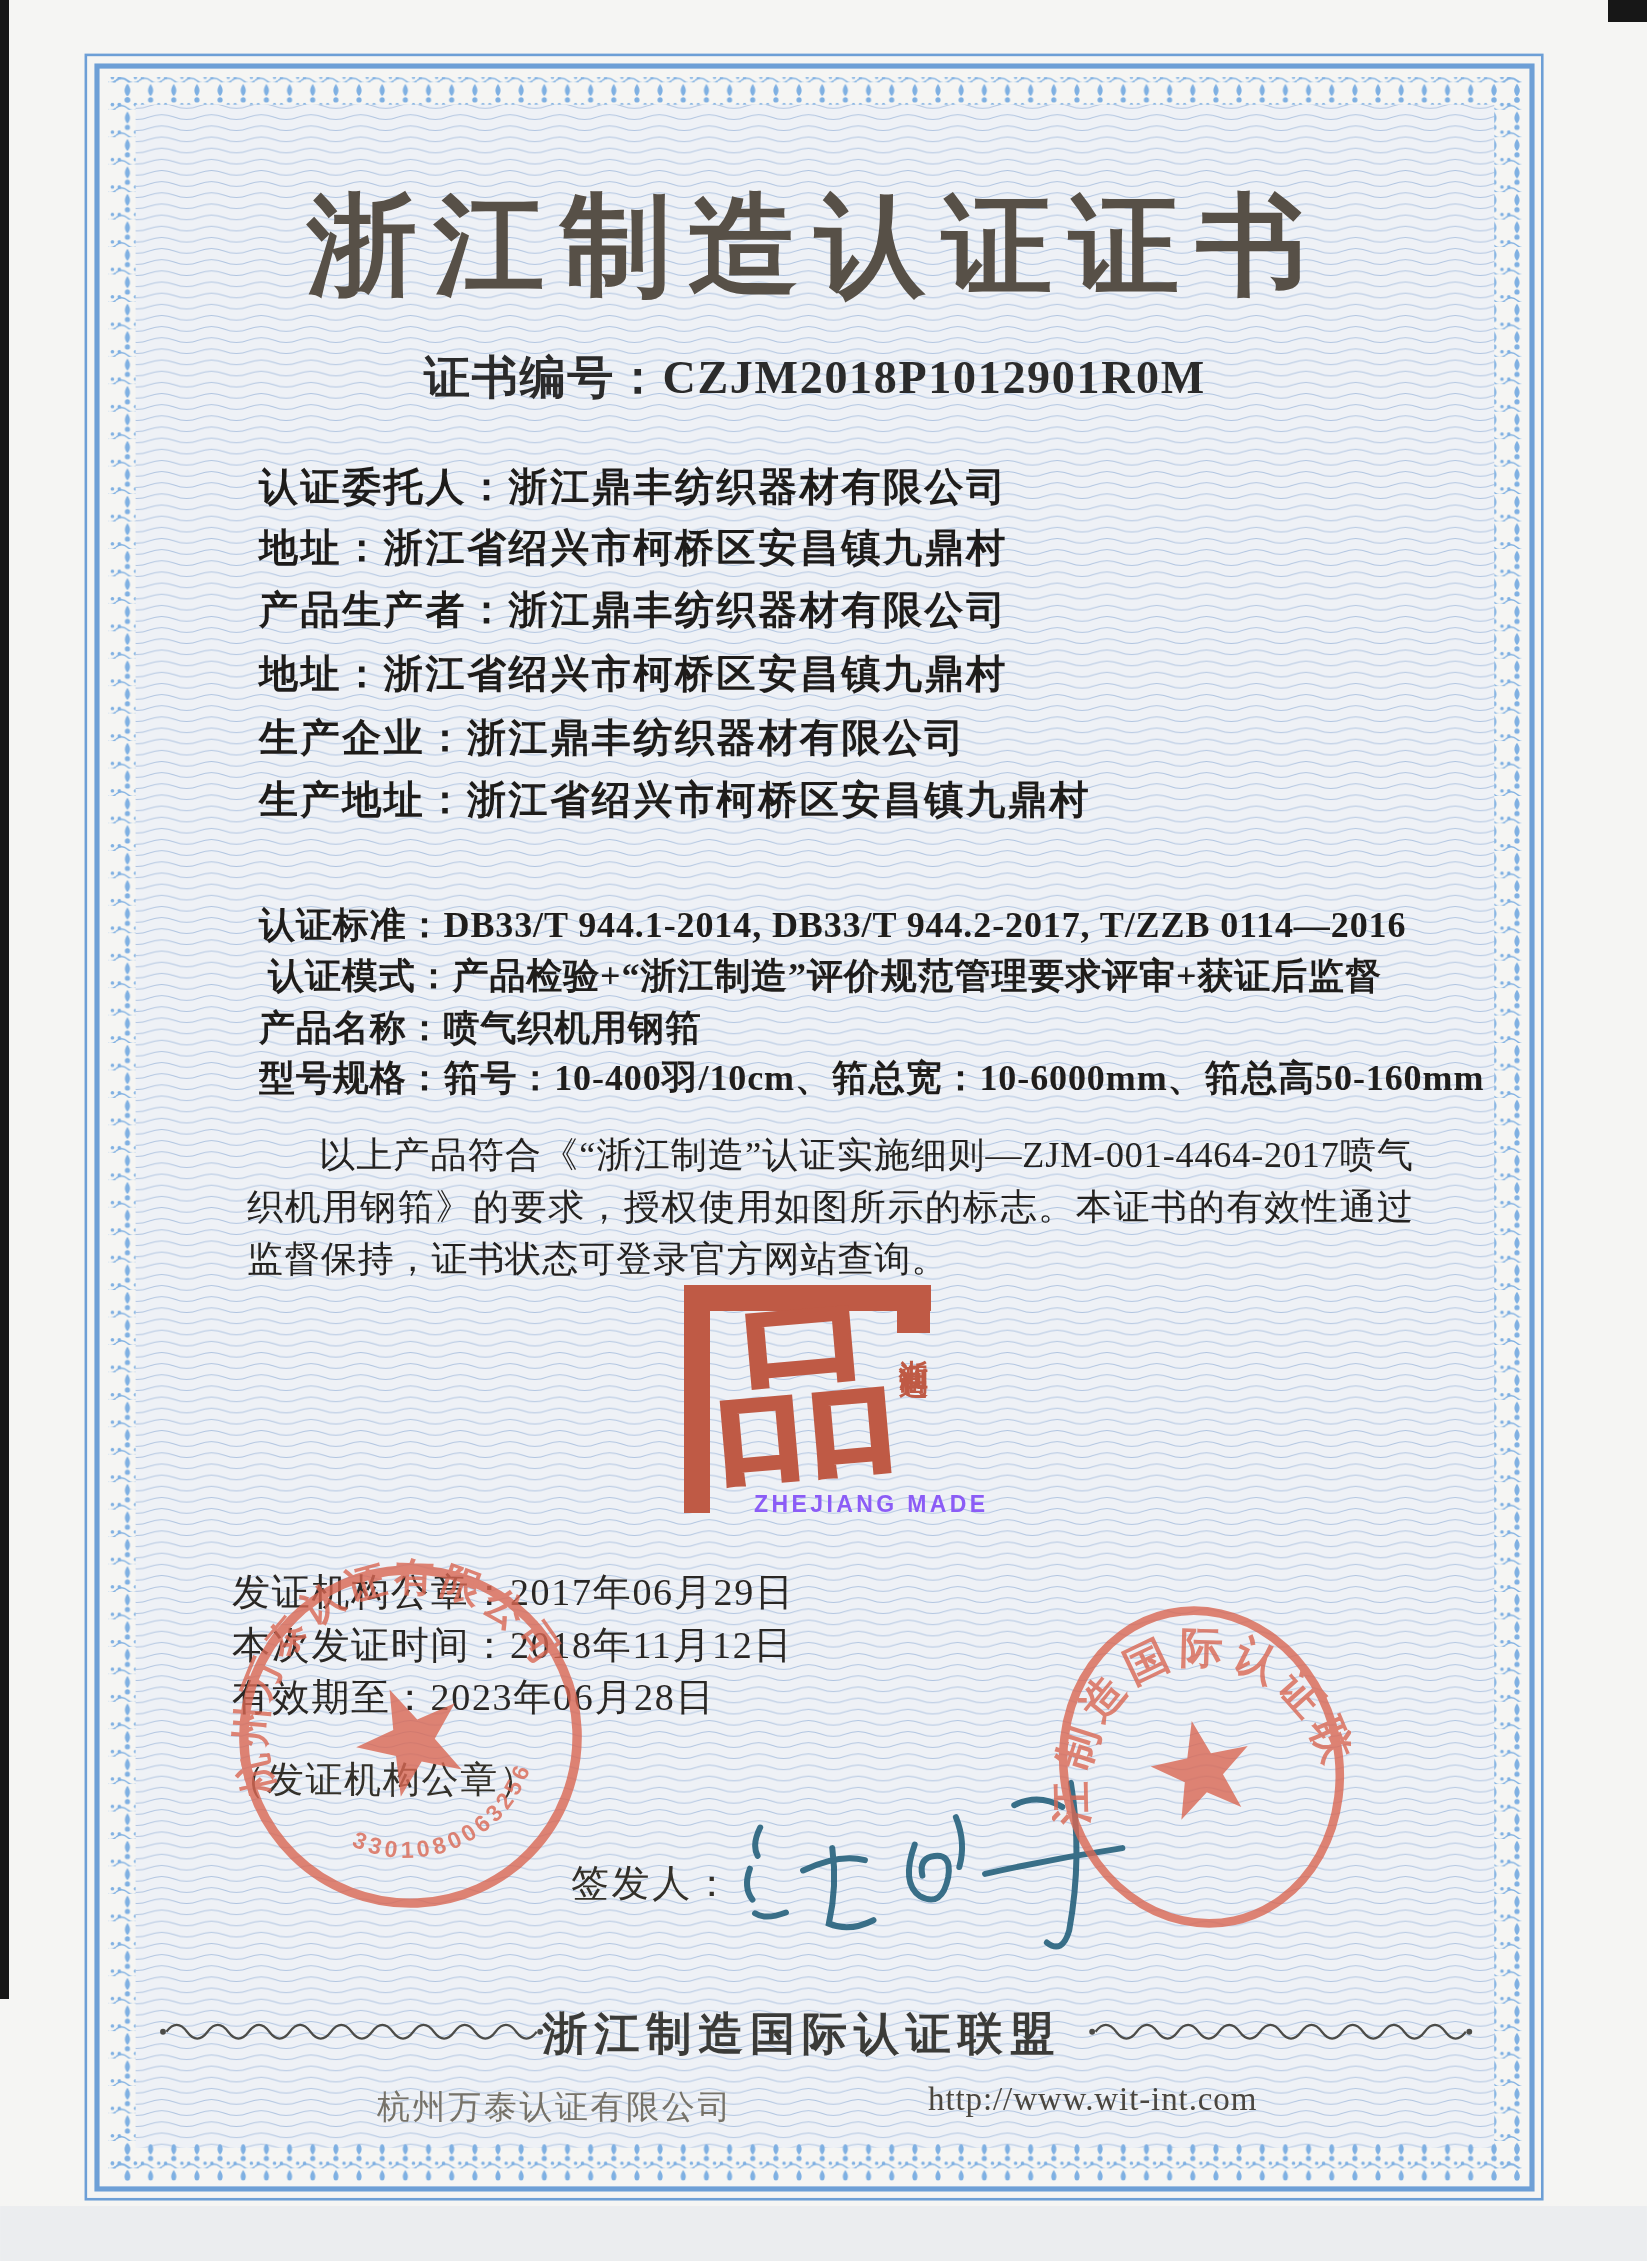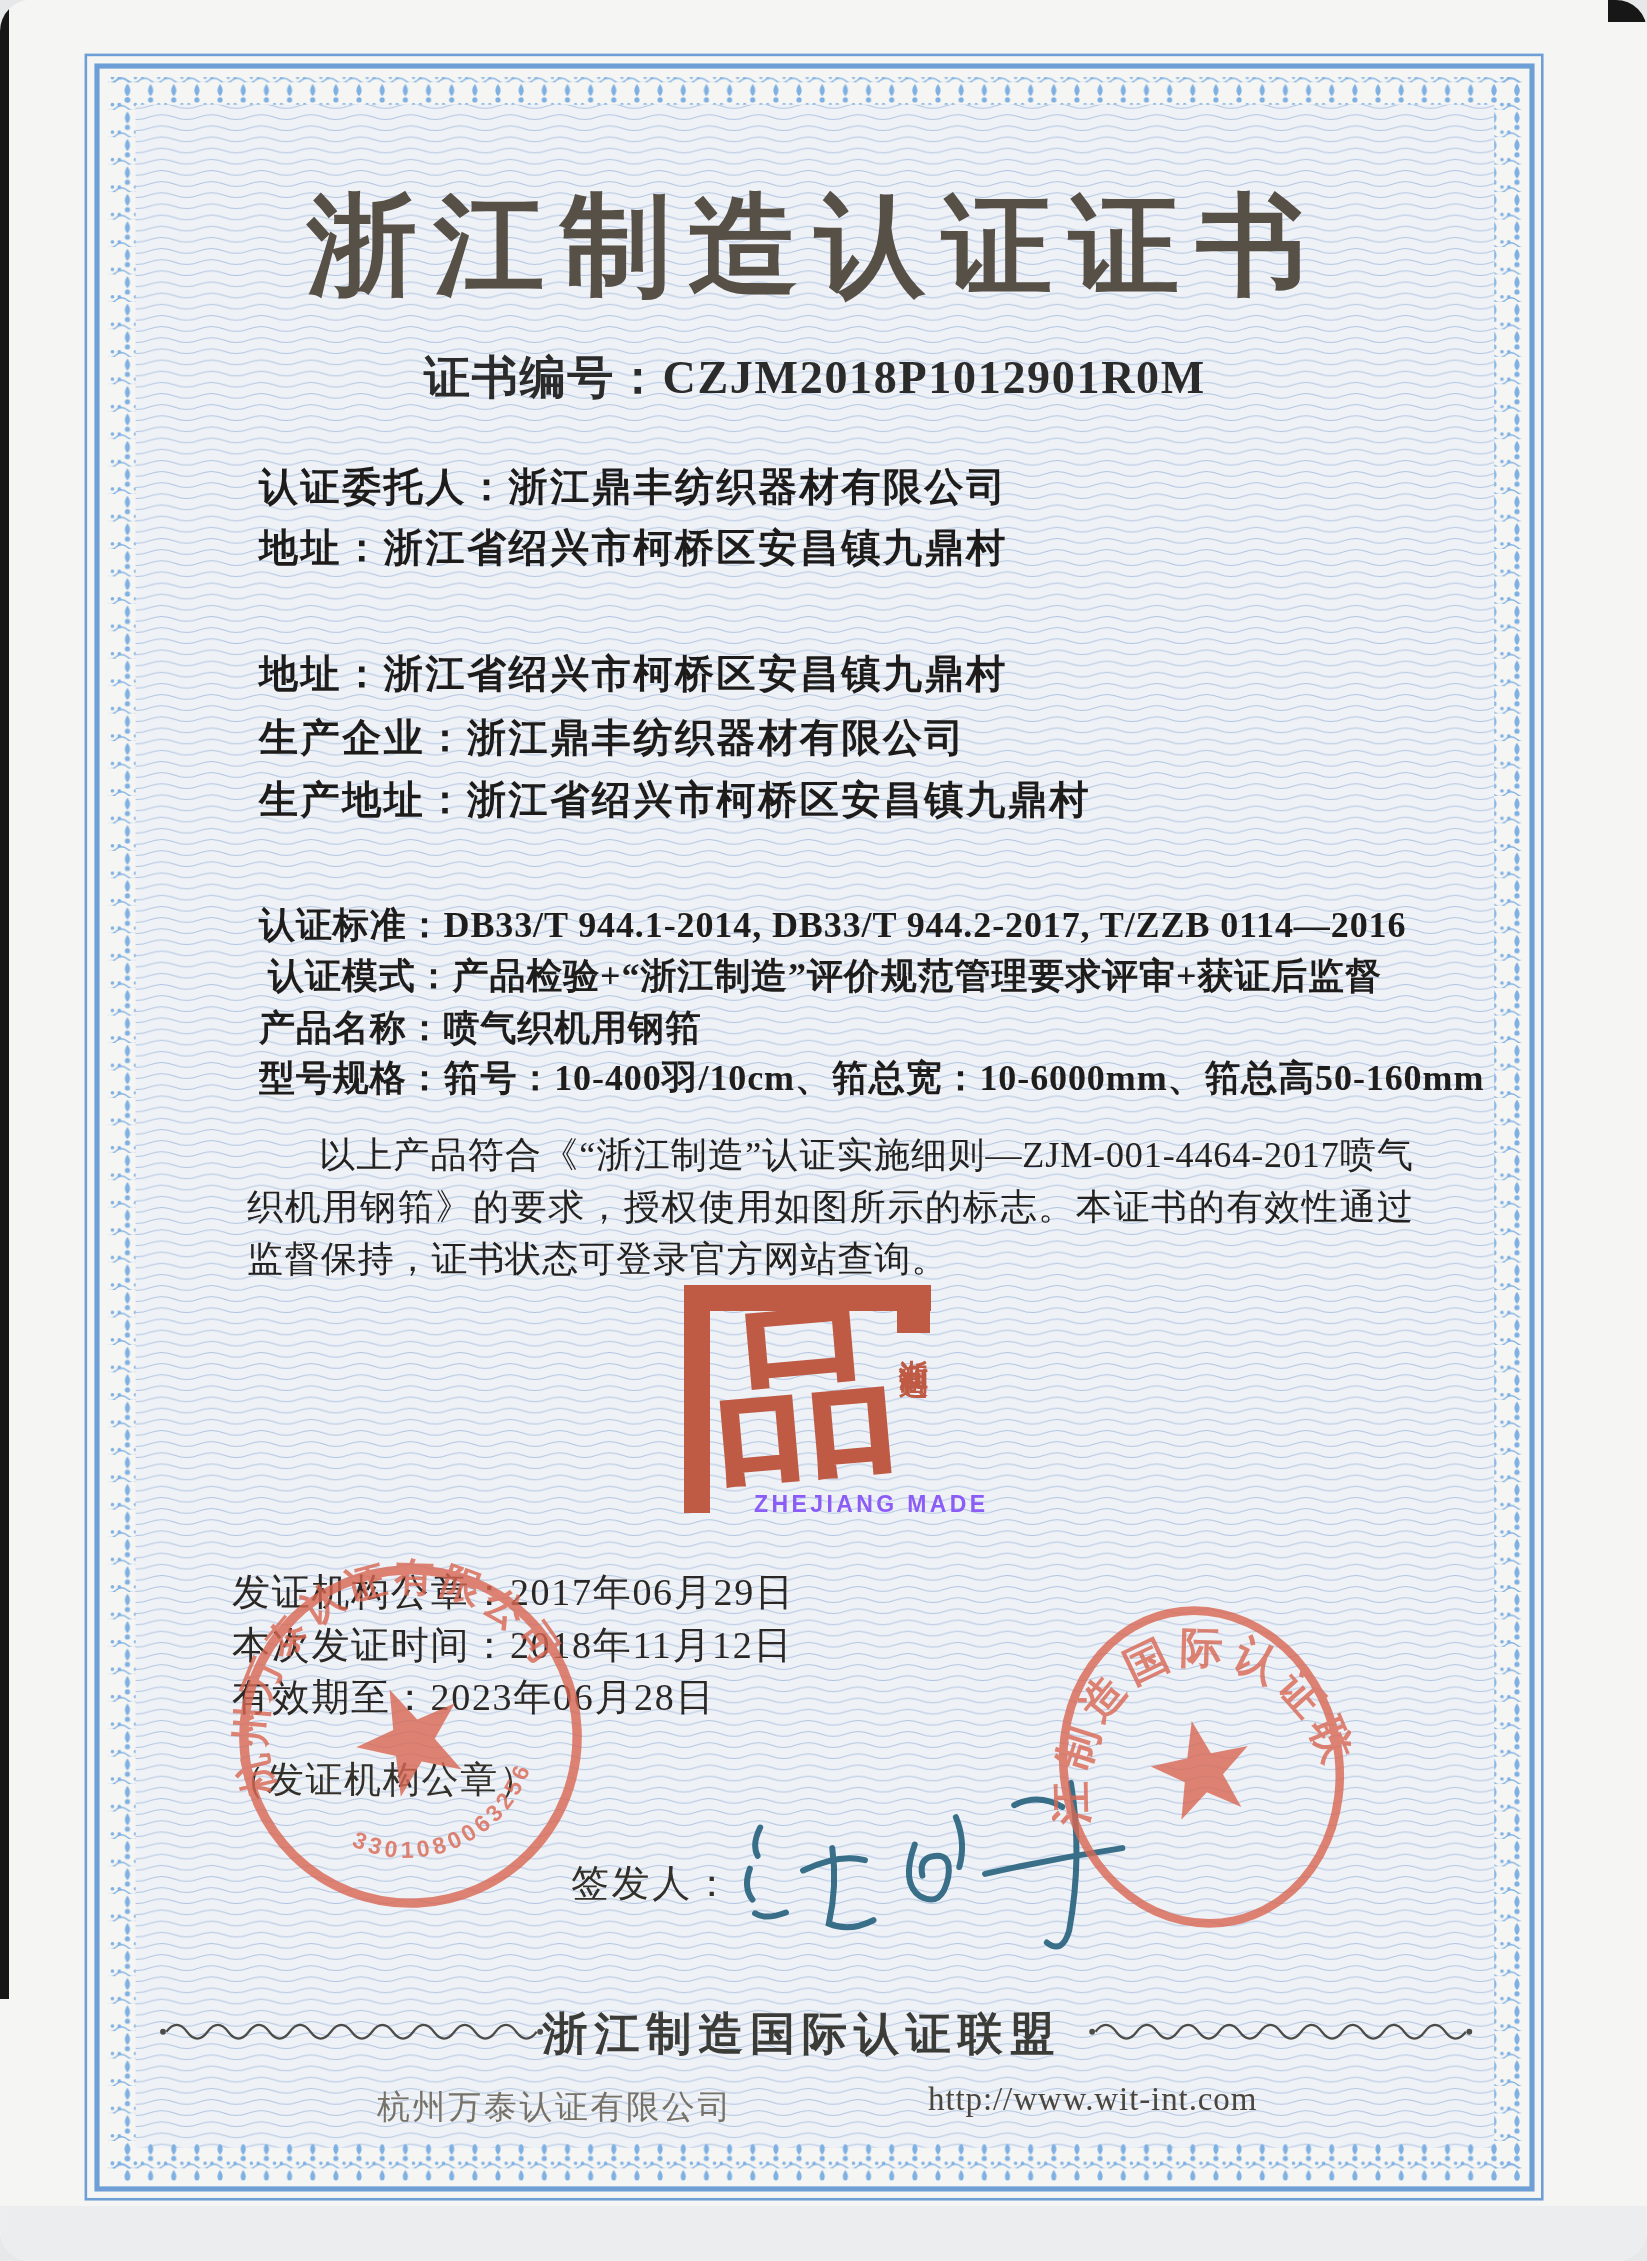--- a/index.html
+++ b/index.html
@@ -1,17 +1,17 @@
 <!DOCTYPE html>
 <html style="font-size:13.7px"><head>
 <meta charset="utf-8">
 <style>
   html,body{margin:0;padding:0;background:#e7e8ea;}
   .page{position:relative;width:1647px;height:2261px;background:#f5f5f3;overflow:hidden;
-        font-family:"Liberation Serif","DejaVu Serif",serif;border-radius:31px;}
+        font-family:"Liberation Serif","DejaVu Serif",serif;}
   .abs{position:absolute;}
   .bgsvg{position:absolute;left:0;top:0;}
   .title{left:0;top:172px;width:1630px;text-align:center;font-size:110px;font-weight:bold;
          color:#575047;letter-spacing:17px;}
   .certno{left:0;top:347px;width:1630px;text-align:center;font-size:46px;font-weight:bold;
           color:#2b2b2b;letter-spacing:1.7px;font-family:Liberation Serif, serif;}
   .infoline{left:259px;height:48px;font-size:39px;font-weight:bold;color:#1e1c1a;letter-spacing:2.6px;white-space:nowrap;}
   .specline{left:259px;height:45px;font-size:36px;font-weight:bold;color:#1f1d1b;letter-spacing:0.9px;white-space:nowrap;}
   .statement{left:247px;top:1129px;width:1167px;font-size:36px;line-height:52px;color:#242220;
              text-align:justify;text-indent:72px;letter-spacing:0.9px;}
@@ -74,20 +74,22 @@
   <div class="abs title">浙江制造认证证书</div>
 
   <div class="abs certno">
     <span>证书编号：</span><span>CZJM2018P1012901R0M</span>
   </div>
 
   <div class="abs infoline" style="top:460px;">
     <span>认证委托人：</span><span>浙江鼎丰纺织器材有限公司</span></div>
   <div class="abs infoline" style="top:521px;">
     <span>地址：</span><span>浙江省绍兴市柯桥区安昌镇九鼎村</span></div>
+  <div class="abs infoline" style="top:583px;">
+    <span>产品生产者：</span><span>浙江鼎丰纺织器材有限公司</span></div>
   <div class="abs infoline" style="top:647px;">
     <span>地址：</span><span>浙江省绍兴市柯桥区安昌镇九鼎村</span></div>
   <div class="abs infoline" style="top:773px;">
     <span>生产地址：</span><span>浙江省绍兴市柯桥区安昌镇九鼎村</span></div>
   <div class="abs infoline" style="top:711px;">
     <span>生产企业：</span><span>浙江鼎丰纺织器材有限公司</span></div>
 
   <div class="abs specline" style="top:901px;">
     <span>认证标准：</span><span>DB33/T 944.1-2014, DB33/T 944.2-2017, T/ZZB 0114—2016</span></div>
   <div class="abs specline" style="top:952px;margin-left:9px;">

